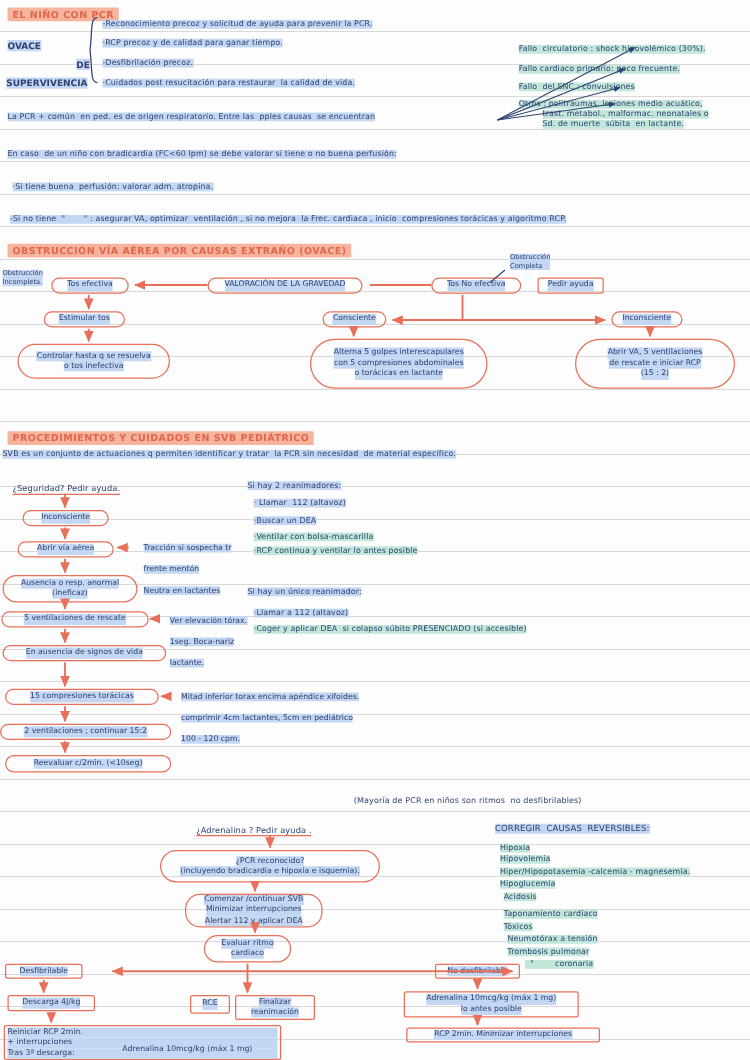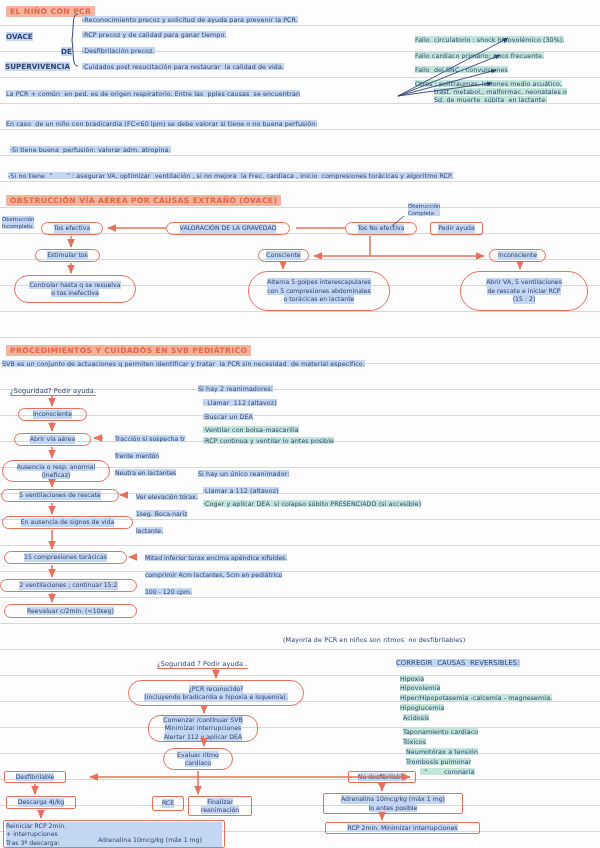--- a/index.html
+++ b/index.html
@@ -167,21 +167,21 @@
   <div class="el tx" style="left:203px;top:413px;"><span class="hl-b">·Buscar un DEA</span></div>
   <div class="el tx" style="left:203px;top:426px;"><span class="hl-g">·Ventilar con bolsa-mascarilla</span></div>
   <div class="el tx" style="left:203px;top:437px;"><span class="hl-g">·RCP continua y ventilar lo antes posible</span></div>
 
   <div class="el tx" style="left:198px;top:470px;"><span class="hl-b">Si hay un único reanimador:</span></div>
   <div class="el tx" style="left:203px;top:487px;"><span class="hl-b">·Llamar a 112 (altavoz)</span></div>
   <div class="el tx" style="left:203px;top:500px;"><span class="hl-g">·Coger y aplicar DEA  si colapso súbito PRESENCIADO (si accesible)</span></div>
 
   <div class="el tx" style="left:267px;top:636px;font-size:6.4px;margin-left:16px;">(Mayoría de PCR en niños son ritmos  no desfibrilables)</div>
 
-  <div class="el tx und" style="left:157px;top:660px;font-size:6.6px;">¿Seguridad ? Pedir ayuda .</div>
+  <div class="el tx und" style="left:157px;top:660px;font-size:6.6px;">¿Adrenalina ? Pedir ayuda .</div>
 
   <div class="el node" style="left:128px;top:680px;width:176px;height:26px;flex-direction:column;">
     <span>¿PCR  reconocido?</span>
       <span>(incluyendo bradicardia e hipoxia e isquemia).</span>
     </div>
   <div class="el node" style="left:148px;top:715px;width:110px;height:27px;flex-direction:column;border-radius:12px;">
     <span>Comenzar /continuar  SVB</span>
       <span>Minimizar  interrupciones</span>
       <span>Alertar 112 y aplicar DEA</span>
     </div>

